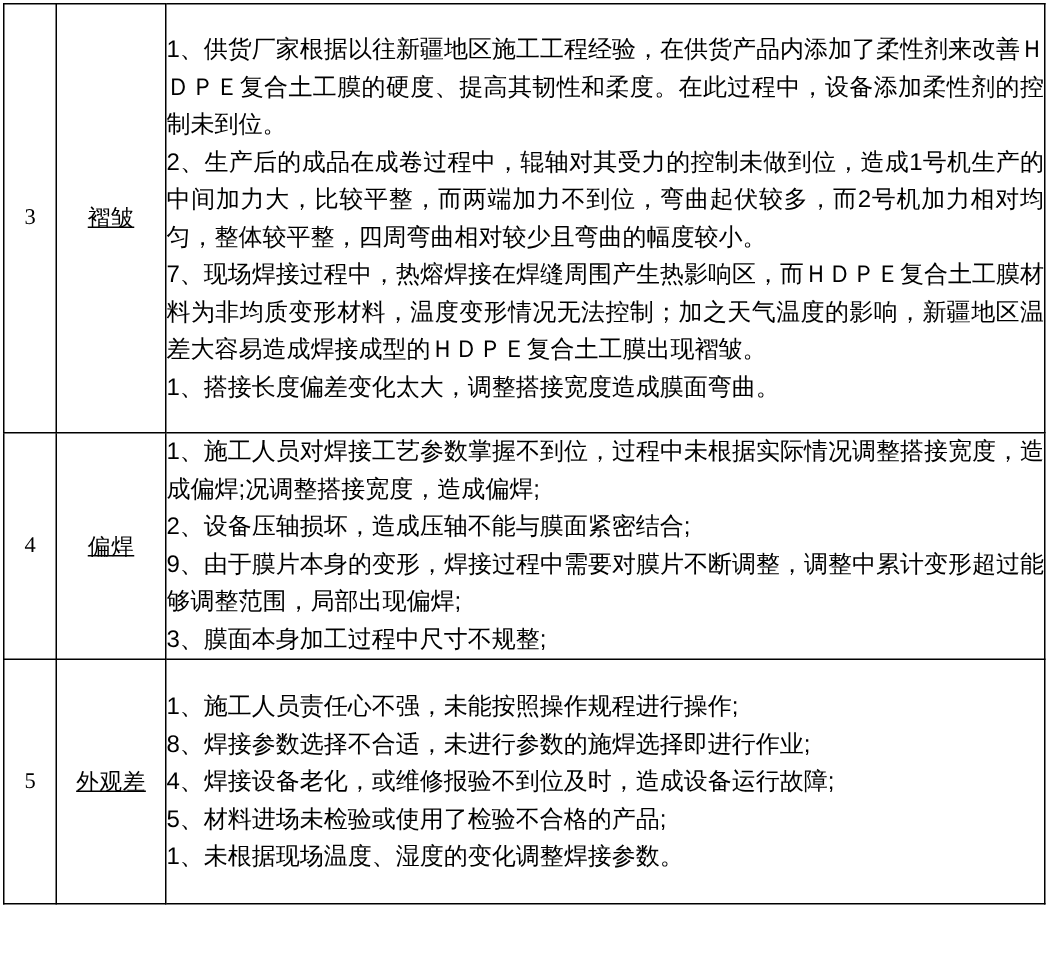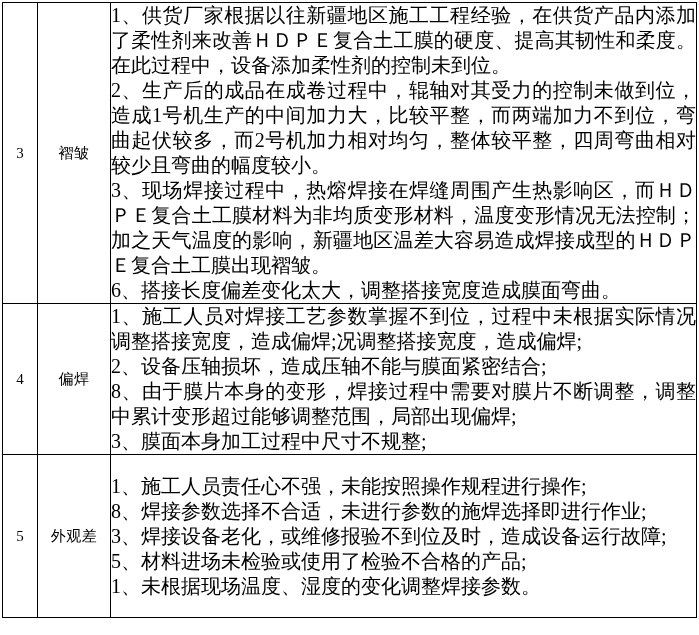--- a/index.html
+++ b/index.html
@@ -36,36 +36,37 @@
     text-align: center;
     font-size: 15px;
     font-family: "Liberation Serif", "DejaVu Serif", serif;
   }
   td.col-name {
     width: 72px;
     text-align: center;
     font-size: 15px;
     font-family: "DejaVu Sans", "Liberation Sans", sans-serif;
     letter-spacing: 0.5px;
+    text-decoration: underline;
   }
   td.col-desc {
     padding: 7px 8px 8px 9px;
     vertical-align: top;
   }
   .desc-list {
     margin: 0;
     padding: 0;
     list-style: none;
   }
   .desc-list li {
-    font-size: 20px;
+    font-size: 16px;
     line-height: 25px;
     text-align: justify;
     text-justify: inter-ideograph;
-    font-family: Liberation Serif, serif;
+    font-family: Liberation Sans, sans-serif;
     margin: 0;
     padding: 0;
     word-break: break-all;
   }
   .row-1 td.col-desc { height: 285px; }
   .row-2 td.col-desc { height: 150px; }
   .row-3 td.col-desc { height: 162px; }
 </style>
 </head>
 <body>
@@ -73,45 +74,45 @@
 <div class="page">
   <table class="defect-table">
     <tbody>
       <tr class="row-1">
         <td class="col-no">3</td>
         <td class="col-name">褶皱</td>
         <td class="col-desc">
           <ul class="desc-list">
             <li>1、供货厂家根据以往新疆地区施工工程经验，在供货产品内添加了柔性剂来改善ＨＤＰＥ复合土工膜的硬度、提高其韧性和柔度。在此过程中，设备添加柔性剂的控制未到位。</li>
             <li>2、生产后的成品在成卷过程中，辊轴对其受力的控制未做到位，造成1号机生产的中间加力大，比较平整，而两端加力不到位，弯曲起伏较多，而2号机加力相对均匀，整体较平整，四周弯曲相对较少且弯曲的幅度较小。</li>
-            <li>3、现场焊接过程中，热熔焊接在焊缝周围产生热影响区，而ＨＤＰＥ复合土工膜材料为非均质变形材料，温度变形情况无法控制；加之天气温度的影响，新疆地区温差大容易造成焊接成型的ＨＤＰＥ复合土工膜出现褶皱。</li>
-            <li>6、搭接长度偏差变化太大，调整搭接宽度造成膜面弯曲。</li>
+            <li>7、现场焊接过程中，热熔焊接在焊缝周围产生热影响区，而ＨＤＰＥ复合土工膜材料为非均质变形材料，温度变形情况无法控制；加之天气温度的影响，新疆地区温差大容易造成焊接成型的ＨＤＰＥ复合土工膜出现褶皱。</li>
+            <li>1、搭接长度偏差变化太大，调整搭接宽度造成膜面弯曲。</li>
           </ul>
         </td>
       </tr>
       <tr class="row-2">
         <td class="col-no">4</td>
         <td class="col-name">偏焊</td>
         <td class="col-desc">
           <ul class="desc-list">
             <li>1、施工人员对焊接工艺参数掌握不到位，过程中未根据实际情况调整搭接宽度，造成偏焊;况调整搭接宽度，造成偏焊;</li>
             <li>2、设备压轴损坏，造成压轴不能与膜面紧密结合;</li>
-            <li>8、由于膜片本身的变形，焊接过程中需要对膜片不断调整，调整中累计变形超过能够调整范围，局部出现偏焊;</li>
+            <li>9、由于膜片本身的变形，焊接过程中需要对膜片不断调整，调整中累计变形超过能够调整范围，局部出现偏焊;</li>
             <li>3、膜面本身加工过程中尺寸不规整;</li>
           </ul>
         </td>
       </tr>
       <tr class="row-3">
         <td class="col-no">5</td>
         <td class="col-name">外观差</td>
         <td class="col-desc">
           <ul class="desc-list">
             <li>1、施工人员责任心不强，未能按照操作规程进行操作;</li>
             <li>8、焊接参数选择不合适，未进行参数的施焊选择即进行作业;</li>
-            <li>3、焊接设备老化，或维修报验不到位及时，造成设备运行故障;</li>
+            <li>4、焊接设备老化，或维修报验不到位及时，造成设备运行故障;</li>
             <li>5、材料进场未检验或使用了检验不合格的产品;</li>
             <li>1、未根据现场温度、湿度的变化调整焊接参数。</li>
           </ul>
         </td>
       </tr>
     </tbody>
   </table>
 </div>
 
 </body></html>

